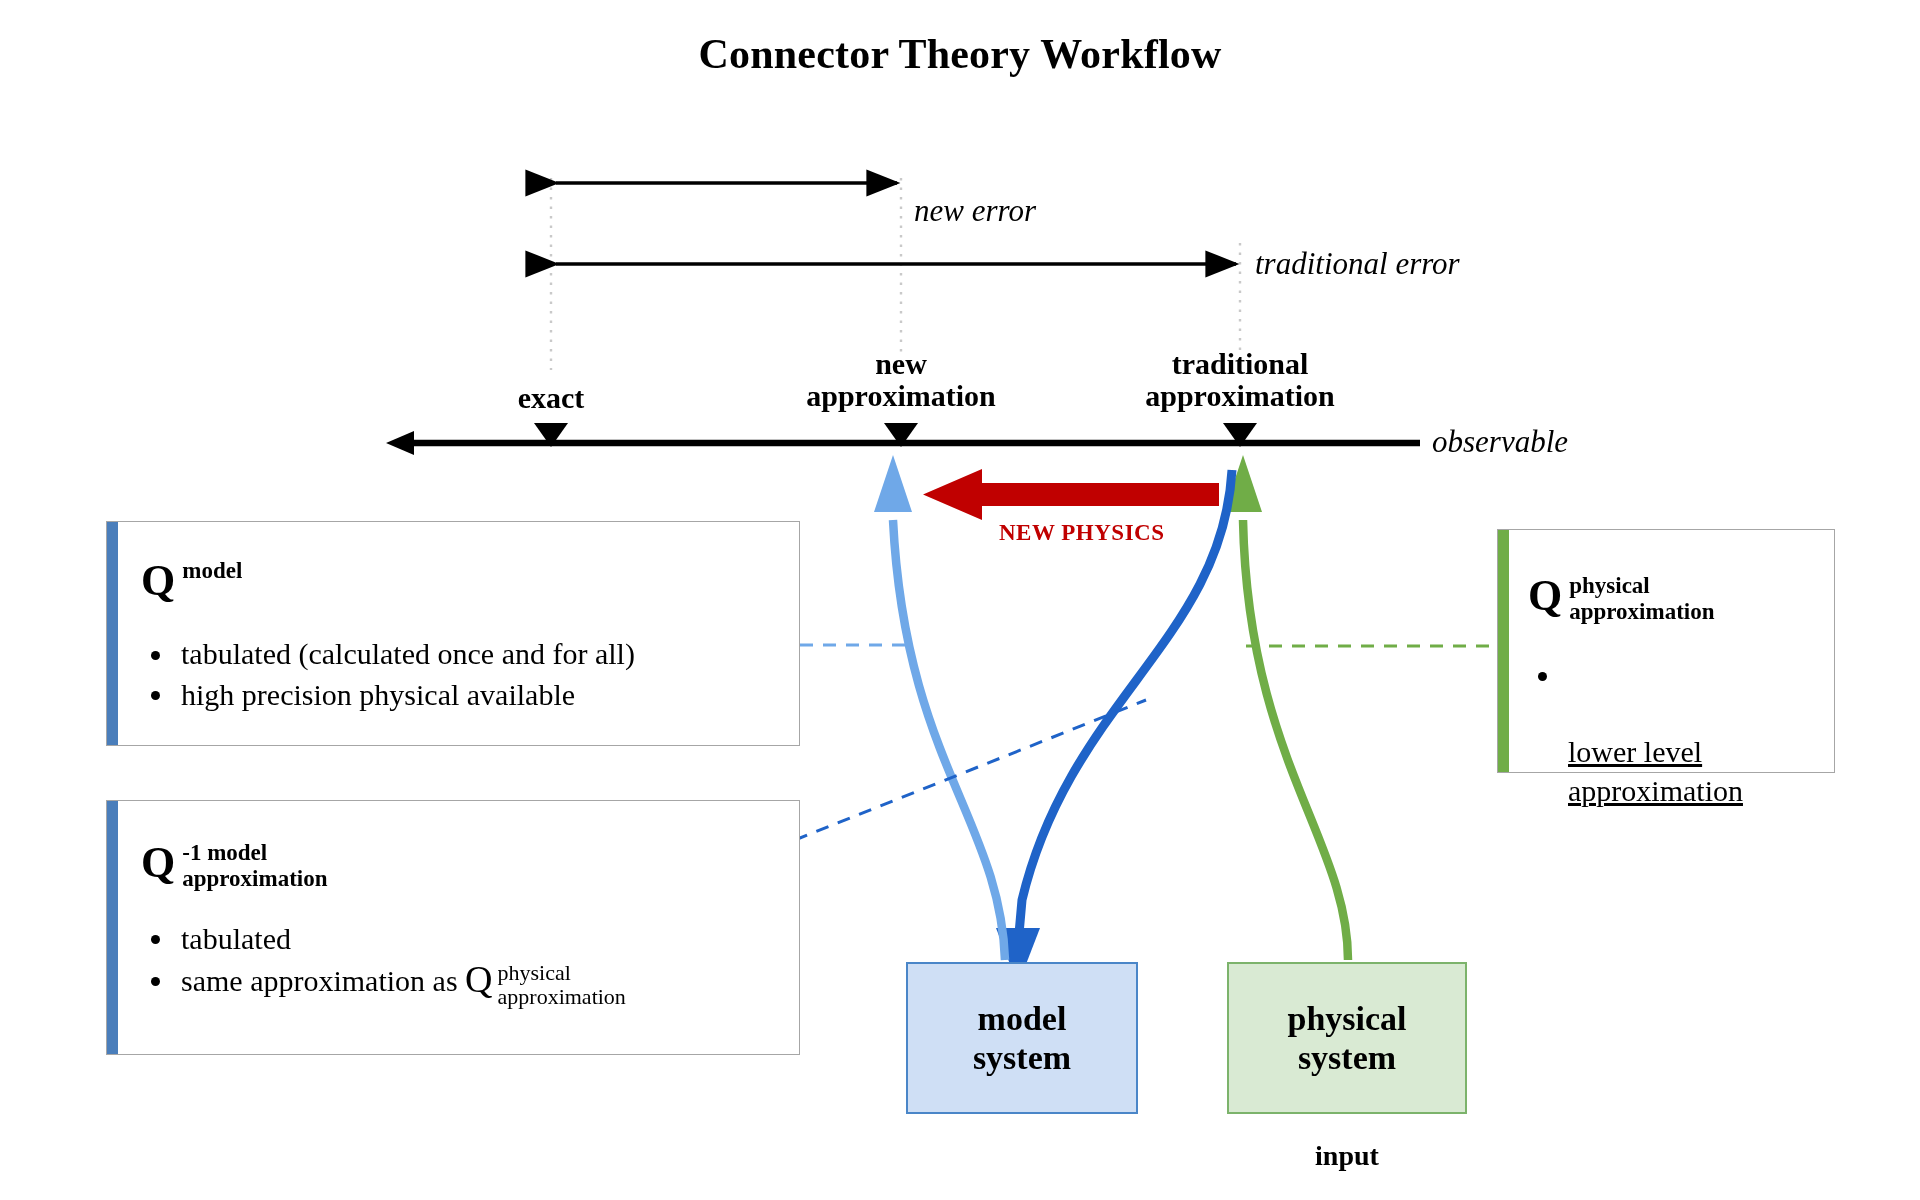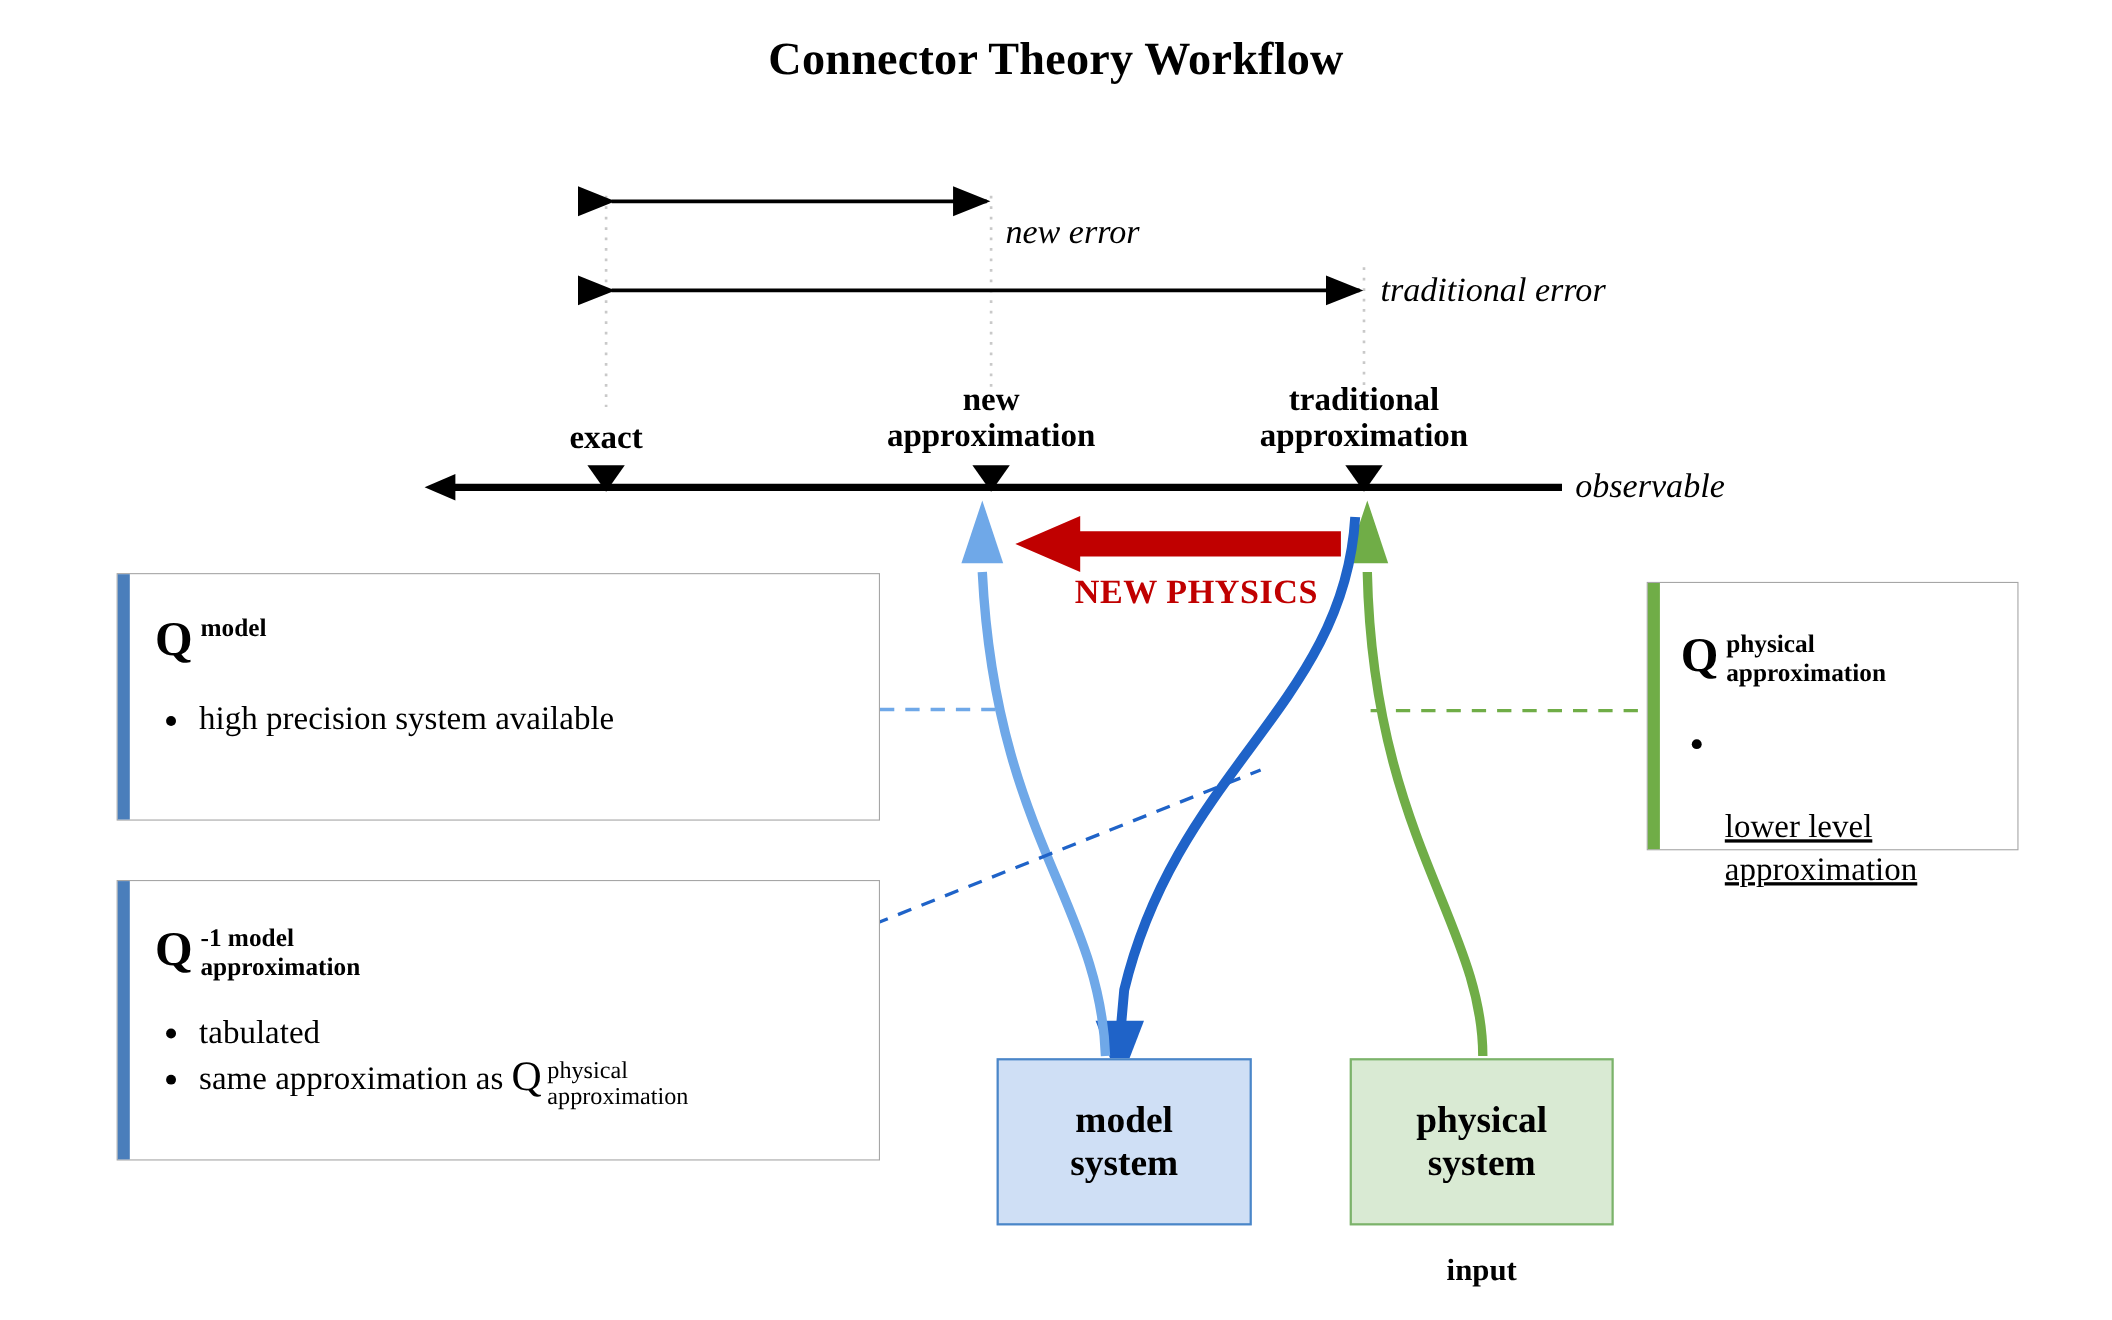--- a/index.html
+++ b/index.html
@@ -10,22 +10,22 @@
   svg.layer{position:absolute;left:0;top:0;width:1920px;height:1200px;pointer-events:none;}
 
   .ttl{position:absolute;left:0;top:30px;width:1920px;text-align:center;
        font-size:42px;font-weight:bold;letter-spacing:.2px;}
 
   .ital{position:absolute;font-style:italic;font-size:31px;white-space:nowrap;}
 
   .axlab{position:absolute;text-align:center;font-weight:bold;font-size:30px;
          line-height:1.05;white-space:nowrap;}
 
-  .newphys{position:absolute;font-weight:bold;font-size:31px;color:#c00000;
-           letter-spacing:.5px;white-space:nowrap;}
+  .newphys{position:absolute;font-weight:bold;font-size:23px;color:#c00000;
+           letter-spacing:.5px;white-space:nowrap;margin-left:22px;}
 
   .card{position:absolute;background:#fff;border:1.5px solid #a6a6a6;box-sizing:border-box;}
   .card .accent{position:absolute;left:0;top:0;bottom:0;width:11px;}
   .card .inner{position:absolute;left:34px;right:14px;top:0;bottom:0;}
 
   .qhead{font-size:40px;font-weight:bold;line-height:1;display:flex;
          align-items:flex-start;}
   .qhead .q{font-size:44px;font-weight:bold;line-height:.92;}
   .qhead .sup{font-size:23px;font-weight:bold;line-height:1.12;margin-left:7px;
               margin-top:-3px;white-space:pre-line;}
@@ -131,21 +131,25 @@
   <div class="card" style="left:106px;top:521px;width:694px;height:225px;">
     <div class="accent" style="background:#4a7ebb;"></div>
     <div class="inner">
       <div class="qhead" style="margin-top:39px;">
         <span class="q">Q</span>
         <span class="sup">model</span>
       </div>
       <ul class="blist" style="margin-top:34px;">
         <li>
           <span class="dot"></span>
-          <span>high precision system available</span>
+          <span>tabulated (calculated once and for all)</span>
+        </li>
+        <li>
+          <span class="dot"></span>
+          <span>high precision physical available</span>
         </li>
       </ul>
     </div>
   </div>
 
   <div class="card" style="left:106px;top:800px;width:694px;height:255px;">
     <div class="accent" style="background:#4a7ebb;"></div>
     <div class="inner">
       <div class="qhead" style="margin-top:42px;">
         <span class="q">Q</span>

